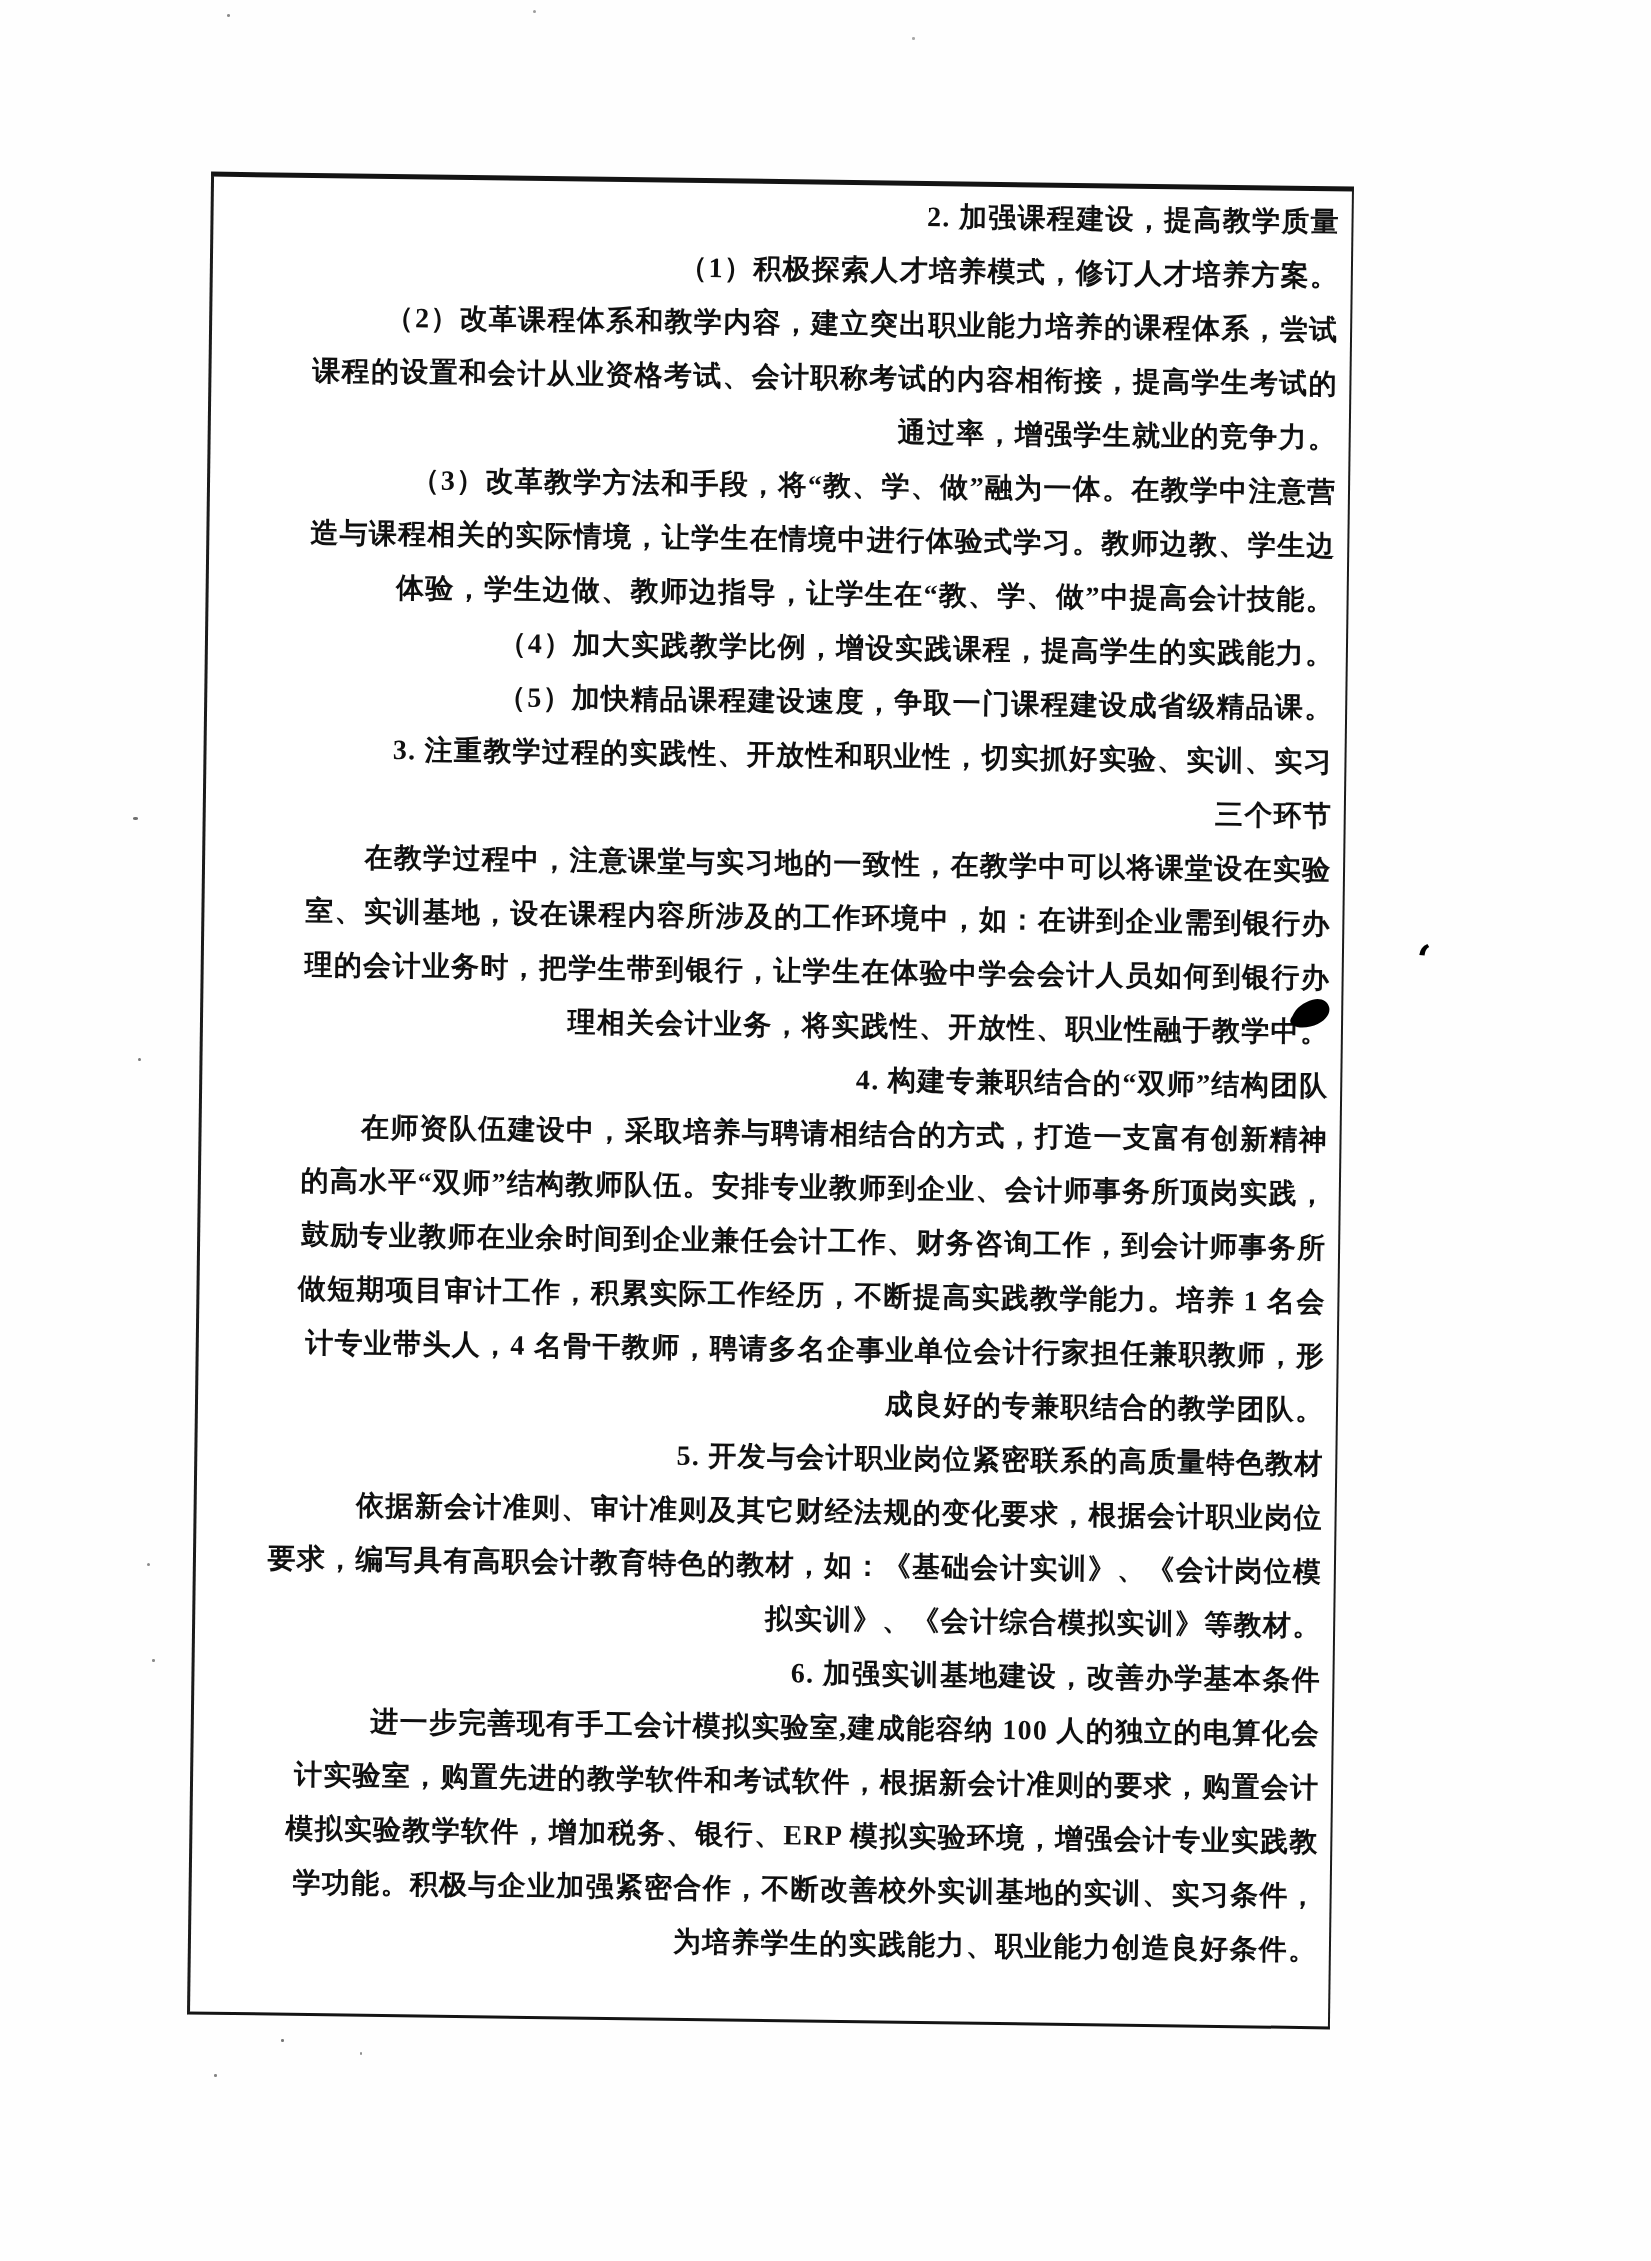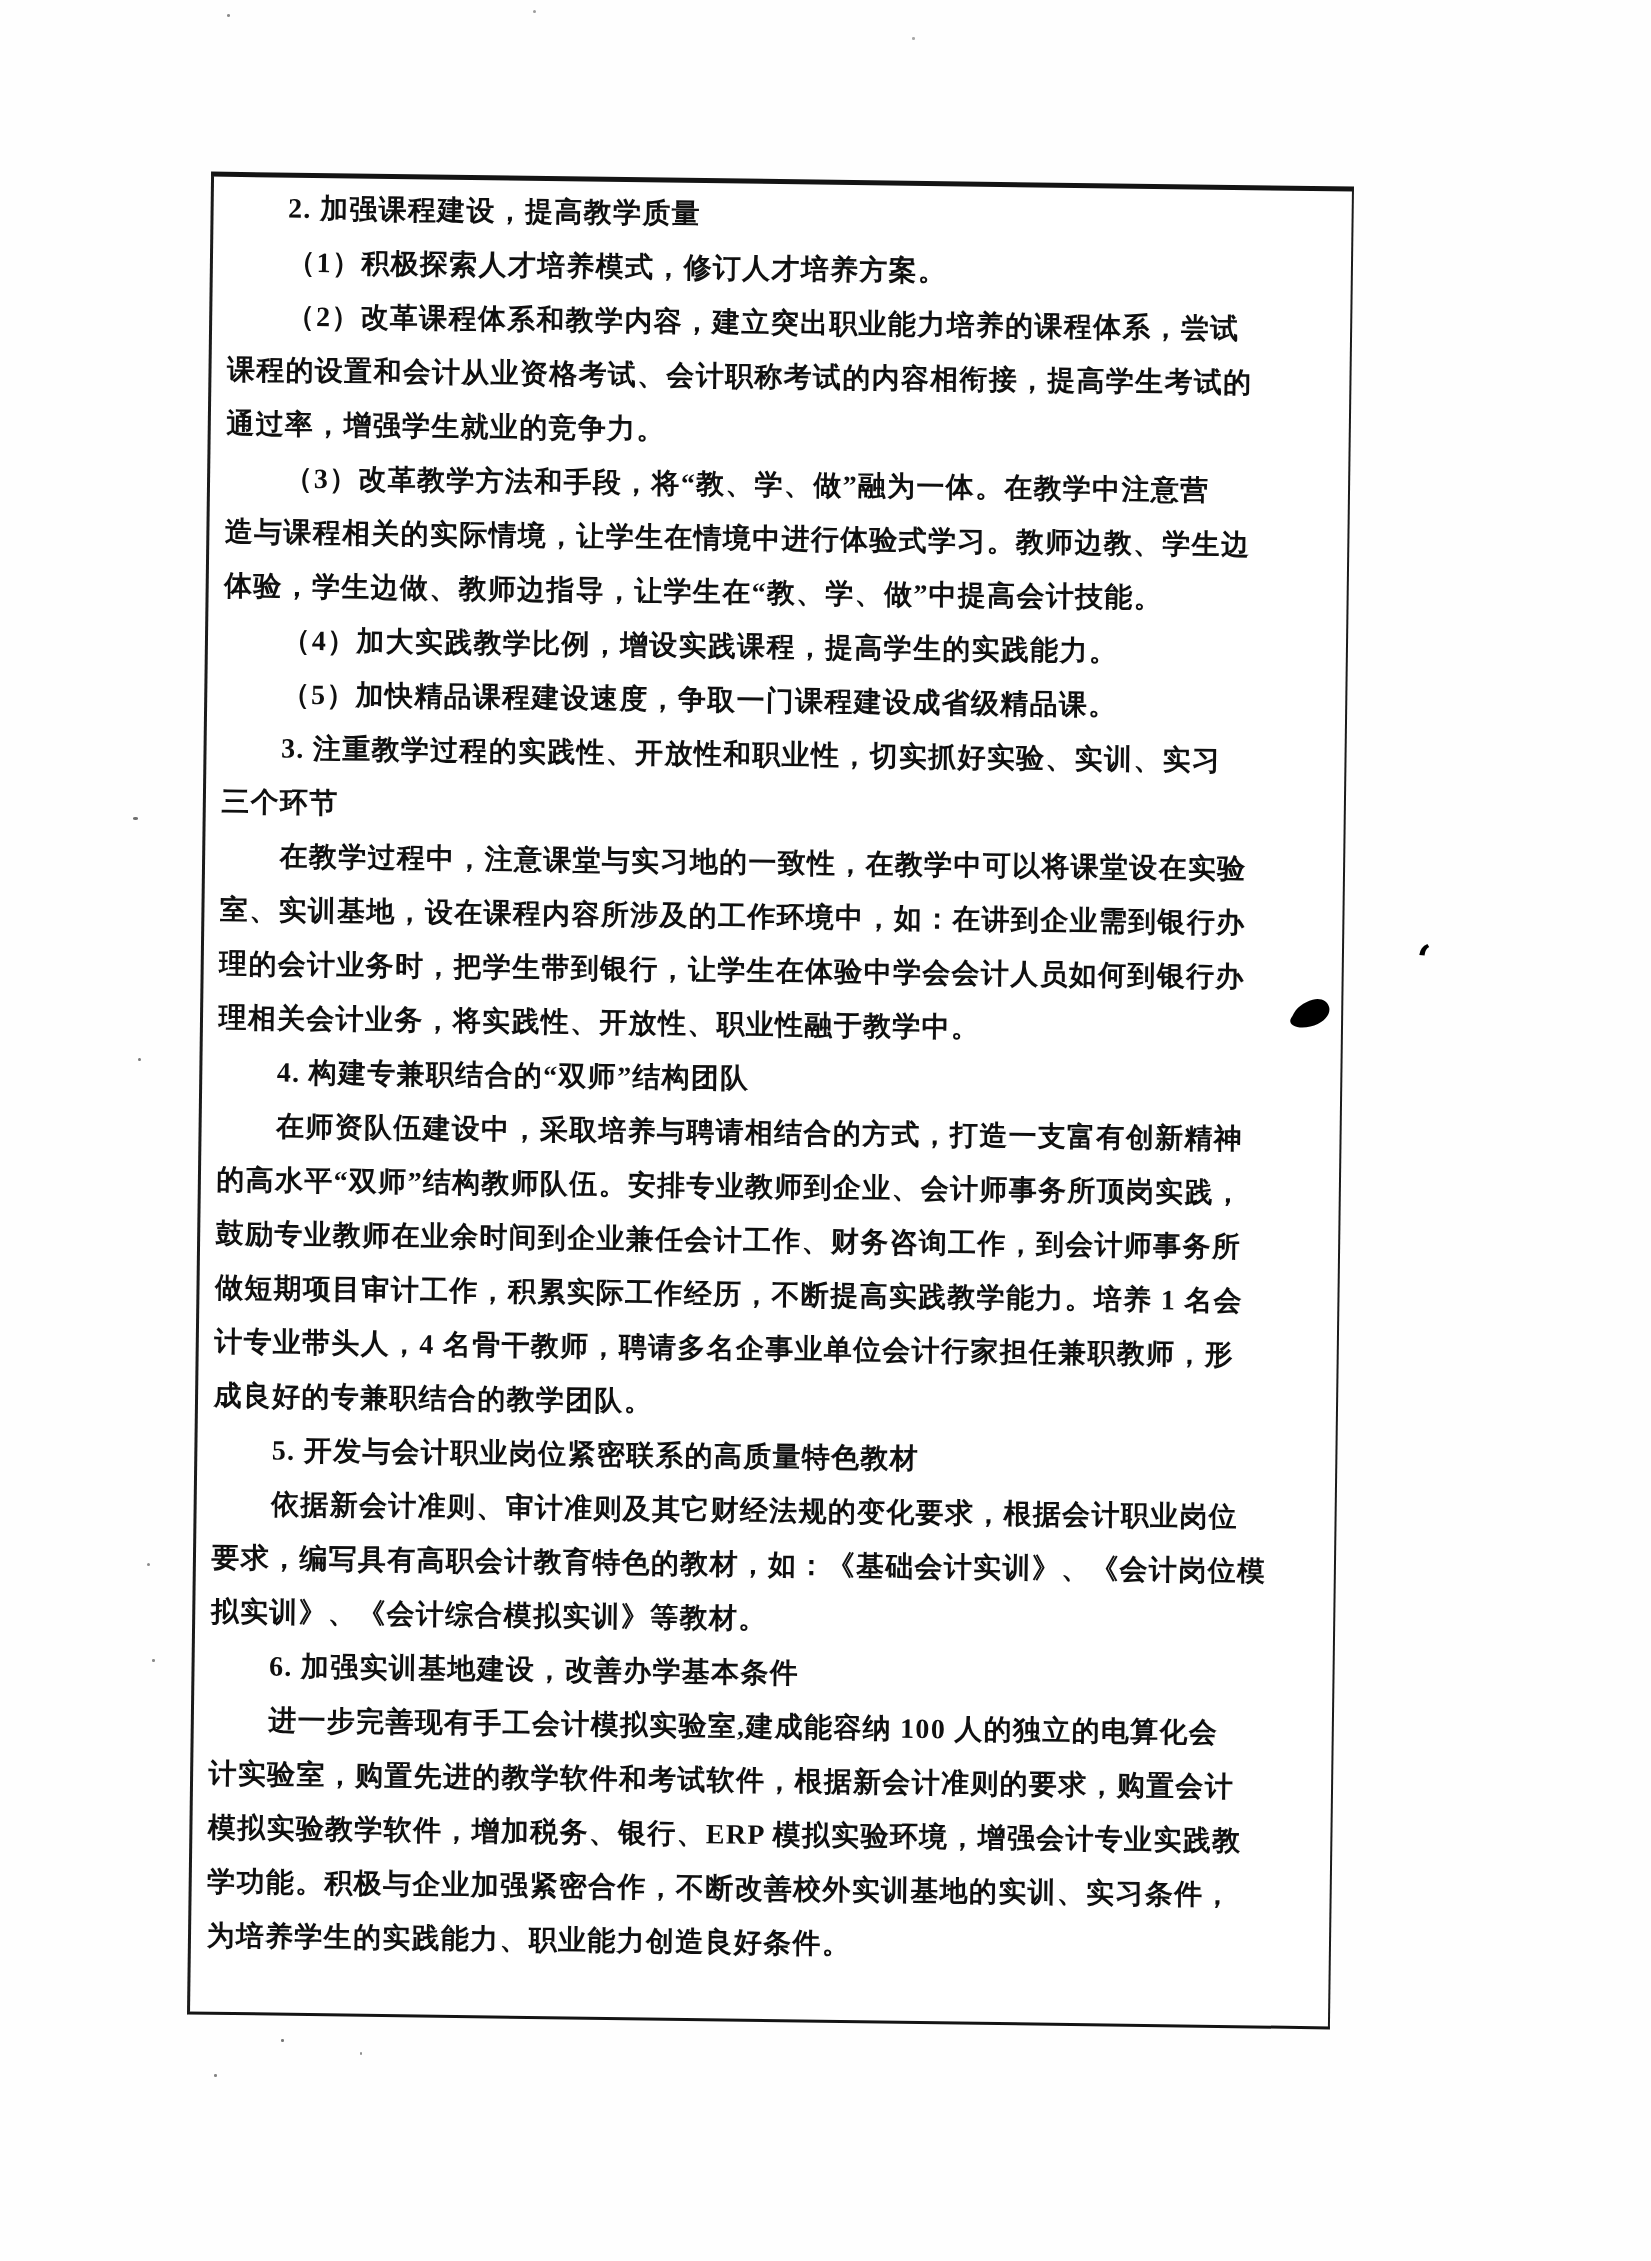--- a/index.html
+++ b/index.html
@@ -7,20 +7,21 @@
     padding: 0;
     background: #ffffff;
   }
   .scan-page {
     position: relative;
     width: 1651px;
     height: 2261px;
     background: #fefefe;
     overflow: hidden;
     font-family: "Liberation Serif", "DejaVu Serif", serif;
+    text-align: right;
   }
   .doc-box {
     position: absolute;
     left: 199px;
     top: 179px;
     width: 1143px;
     height: 1843px;
     box-sizing: border-box;
     background: #ffffff;
     border-top: 5.8px solid #141414;

